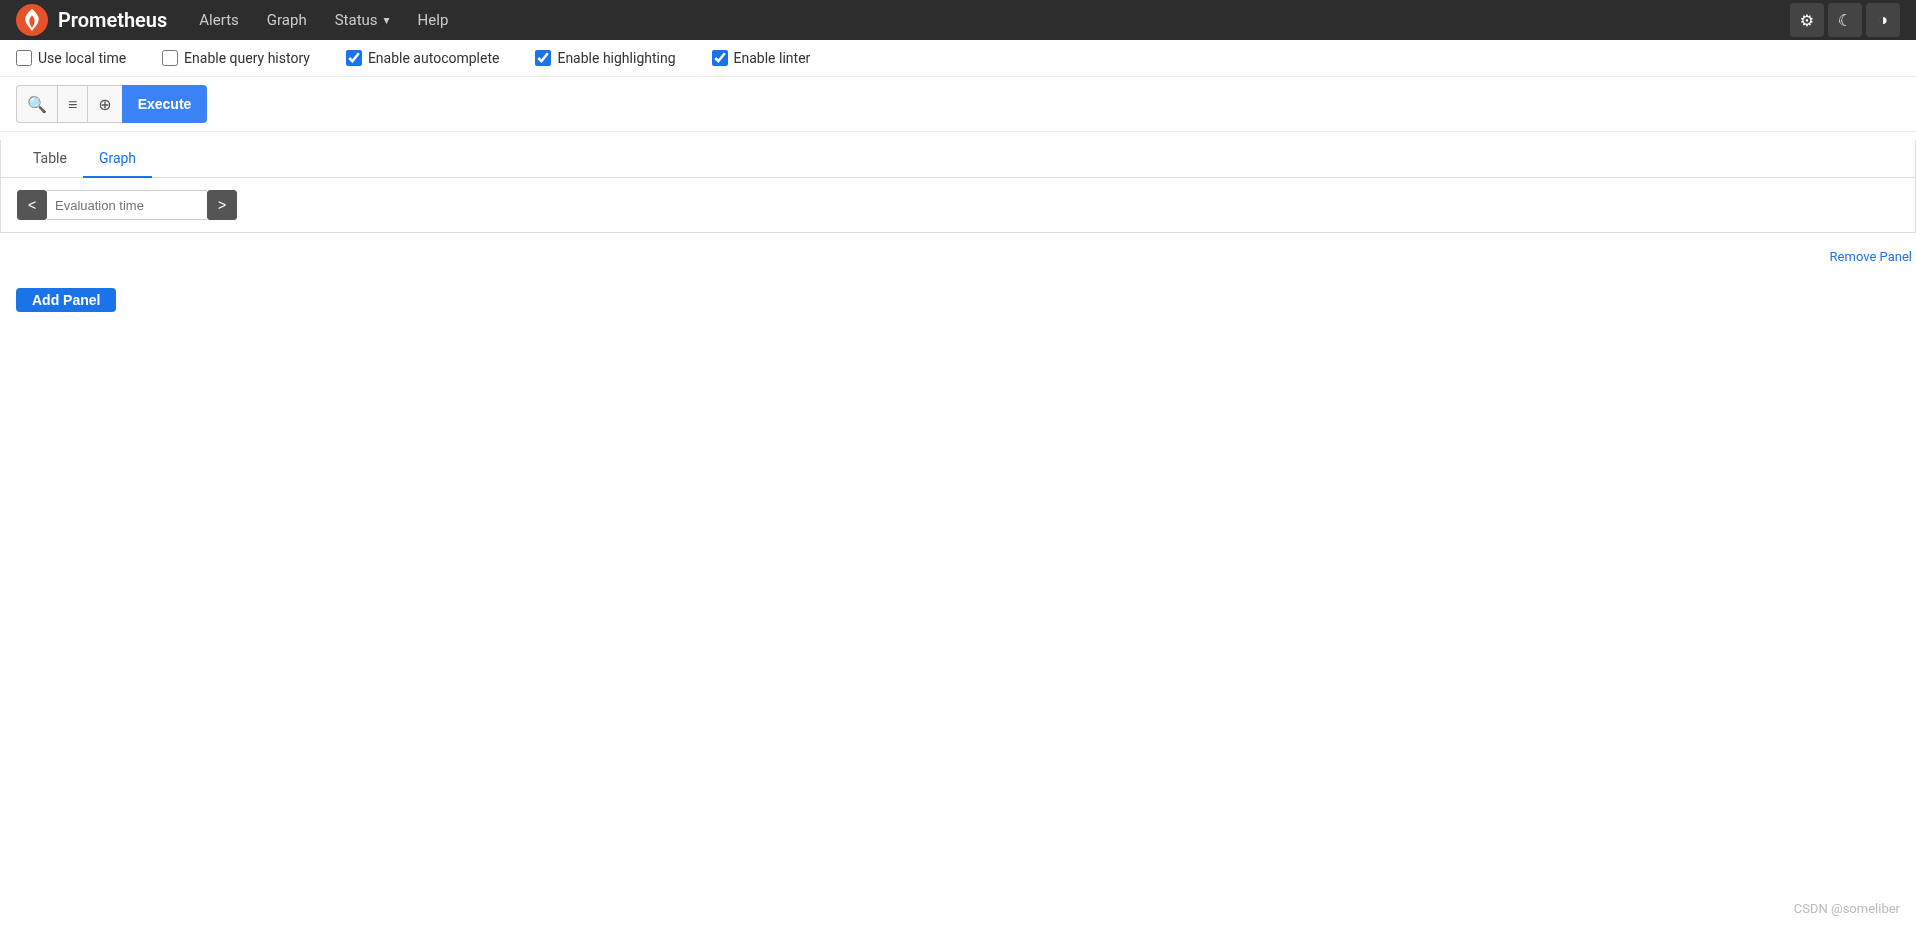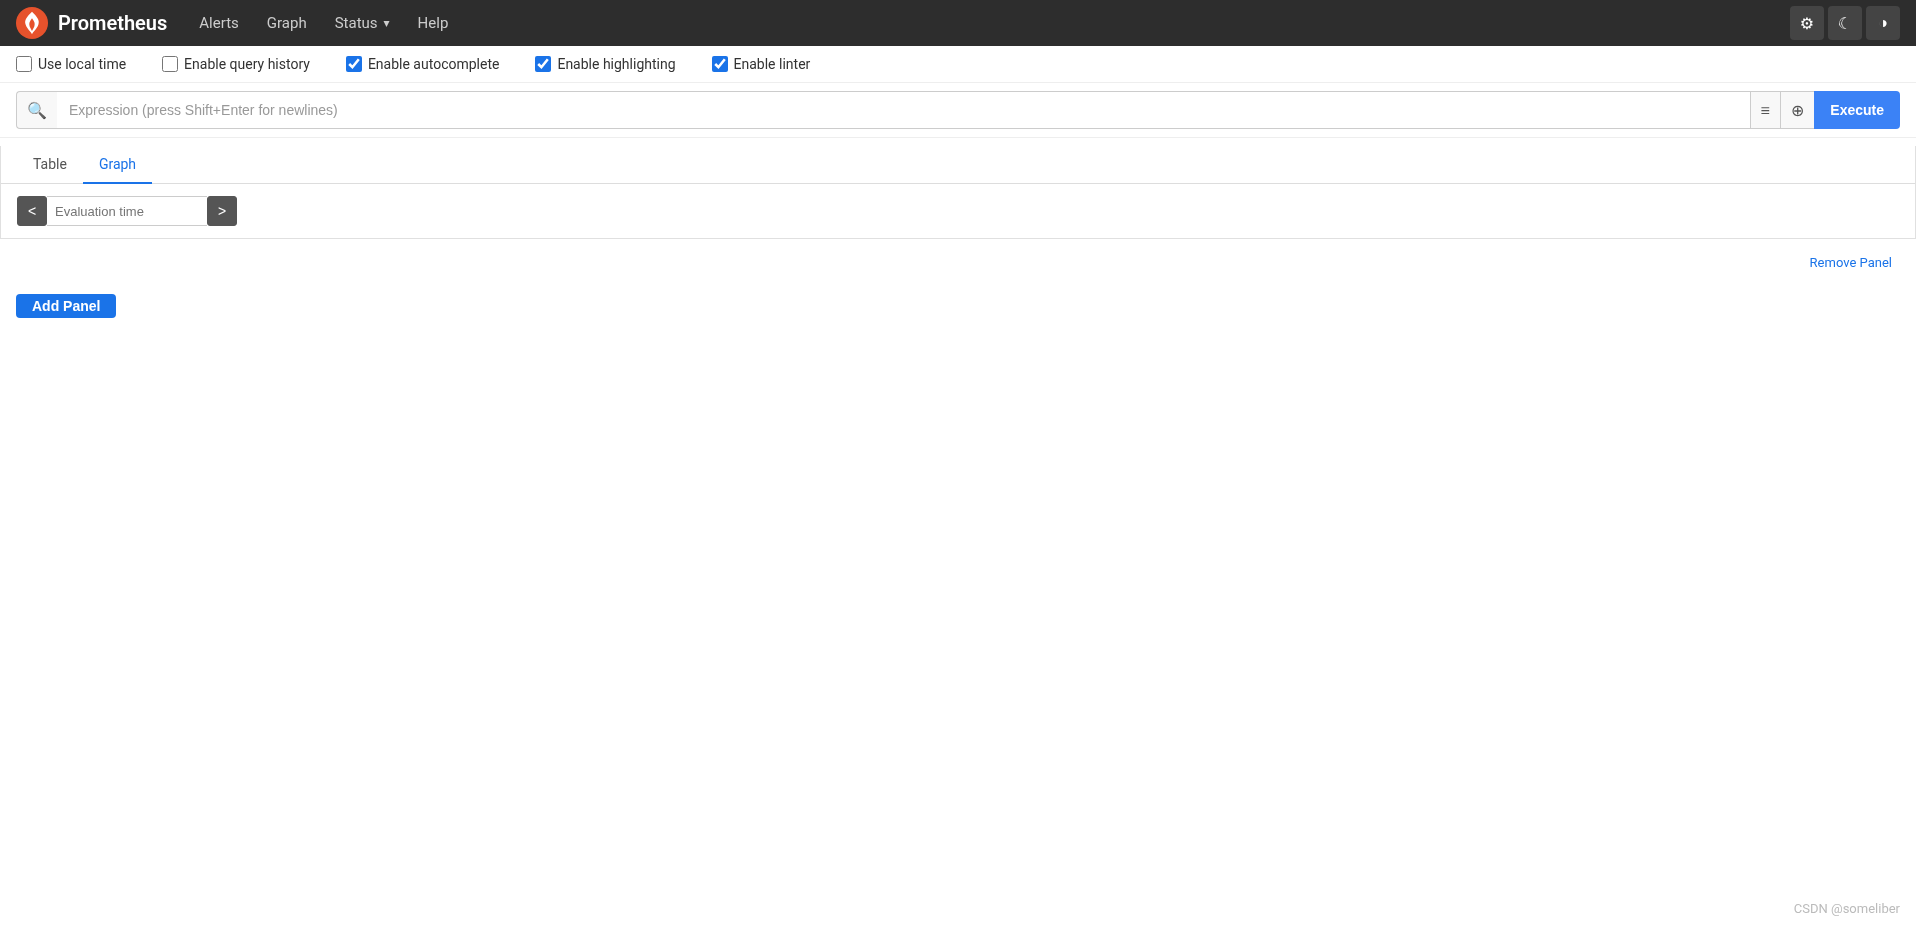--- a/index.html
+++ b/index.html
@@ -15,21 +15,21 @@
       color: #333;
     }
 
     
     .navbar {
       background: #2d2d2d;
       color: #fff;
       display: flex;
       align-items: center;
       padding: 0 16px;
-      height: 46px;
+      height: 40px;
     }
 
     .navbar-brand {
       display: flex;
       align-items: center;
       gap: 10px;
       margin-right: 20px;
       text-decoration: none;
       color: #fff;
     }
@@ -262,21 +262,21 @@
       padding: 16px 16px 32px;
       color: #555;
       font-size: 14px;
       border-top: 1px solid #eee;
     }
 
     
     .remove-panel-row {
       display: flex;
       justify-content: flex-end;
-      padding: 8px 24px;
+      padding: 8px 4px;
     }
 
     .remove-panel-link {
       color: #1a73e8;
       cursor: pointer;
       font-size: 13px;
       text-decoration: none;
     }
 
     
@@ -365,21 +365,20 @@
     <span class="option-label">Enable highlighting</span>
   </label>
   <label class="option-item">
     <input type="checkbox" checked="" style="">
     <span class="option-label">Enable linter</span>
   </label>
 </div>
 
 <div class="query-bar">
   <div class="query-search-icon">🔍</div>
-  <input type="text" class="query-input" placeholder="Expression (press Shift+Enter for newlines)" style="">
   <div class="query-btn-list">≡</div>
   <div class="query-btn-globe">⊕</div>
   <button class="execute-btn">Execute</button>
 </div>
 
 <div class="panel">
 
   <div class="tabs">
     <div class="tab">Table</div>
     <div class="tab active">Graph</div>

